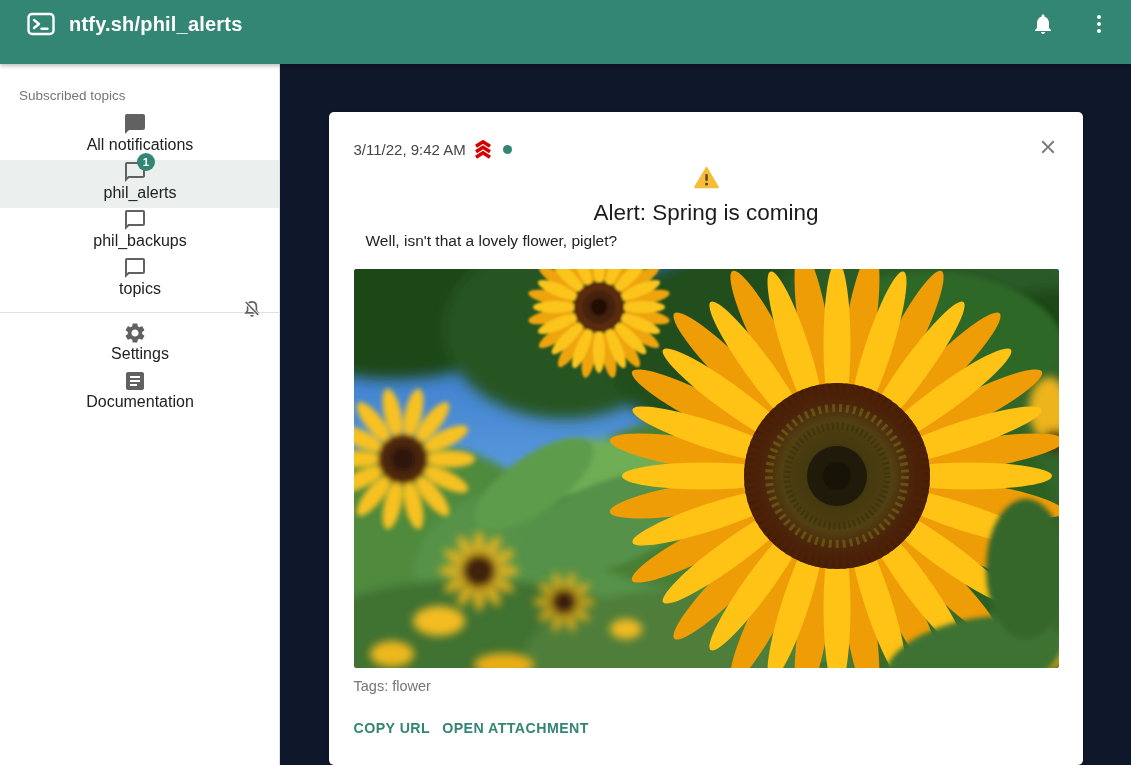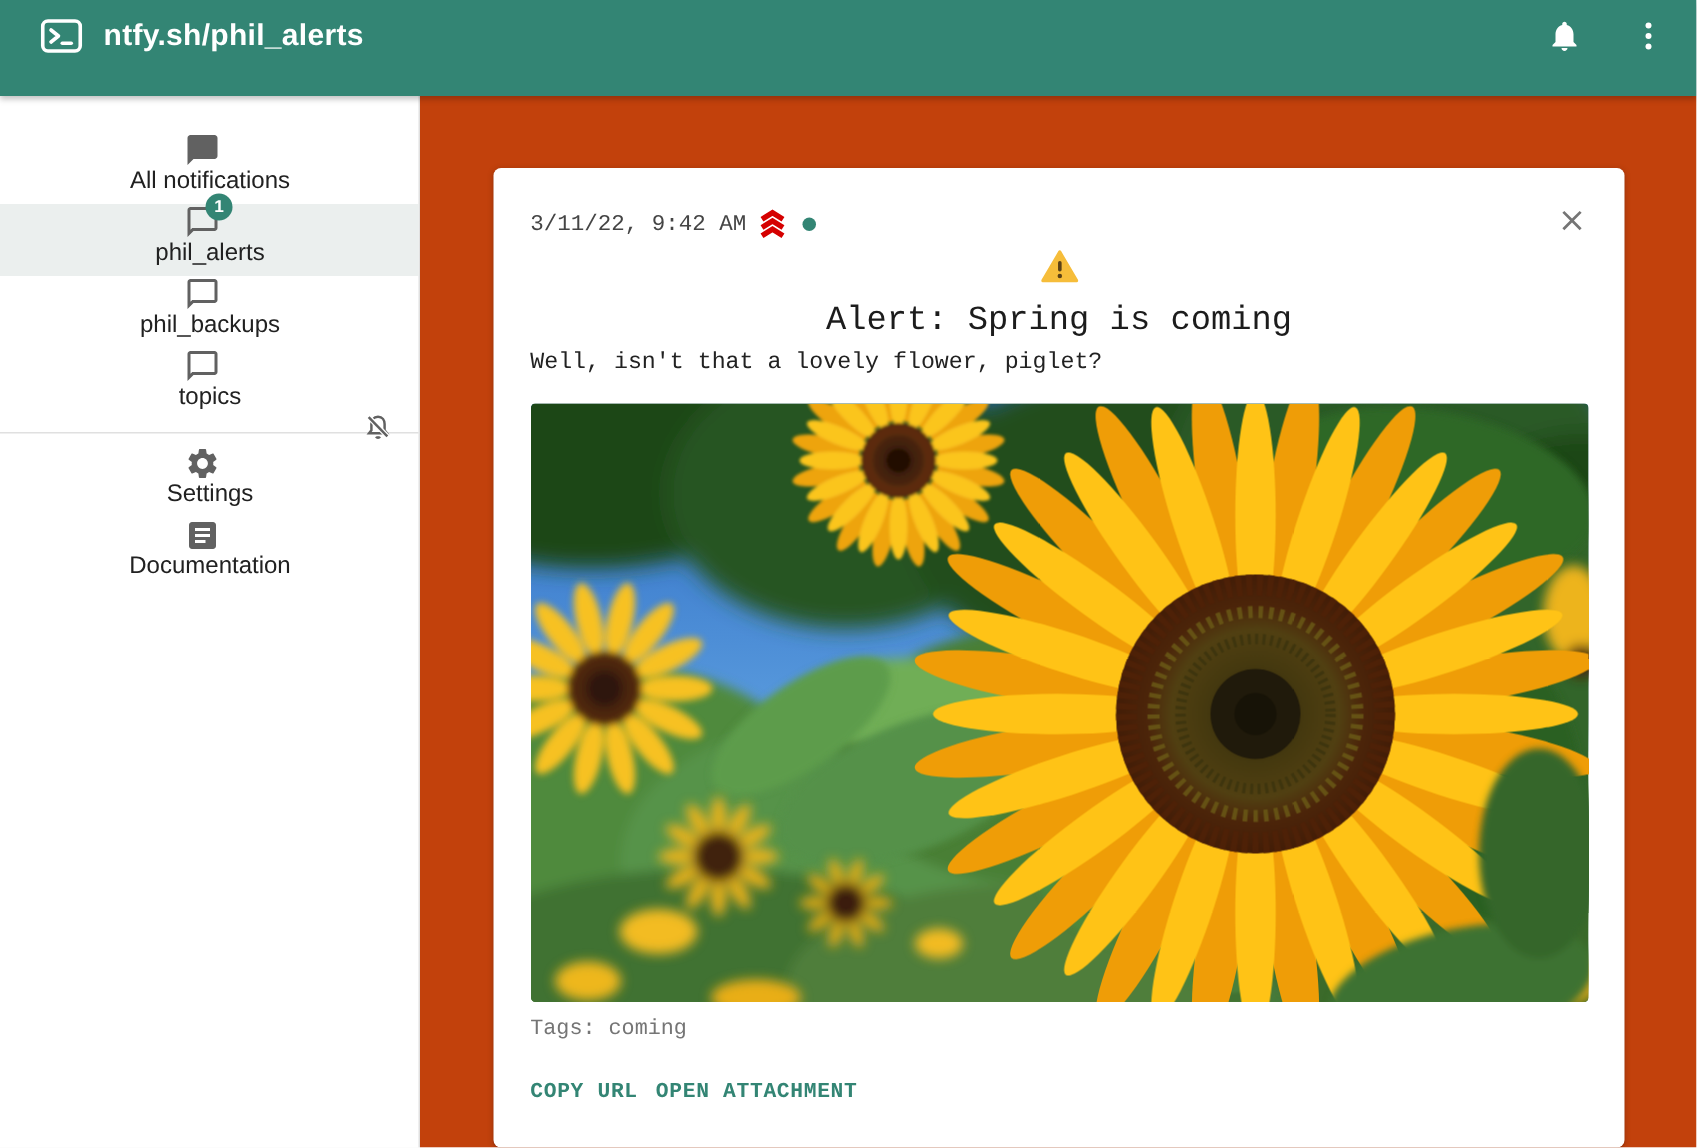--- a/index.html
+++ b/index.html
@@ -40,37 +40,37 @@
   .sicon svg { display:block; }
   .badge {
     position:absolute; top:-7px; right:-8px; width:18px; height:18px;
     border-radius:50%; background:#338574; color:#fff; font-size:11.5px;
     display:flex; align-items:center; justify-content:center; font-weight:bold;
   }
   .row-right { margin-left:auto; width:22px; height:22px; }
   .divider { height:1px; background:#e0e0e0; margin:8px 0; }
 
   
-  main { flex:1; background:#c2410c; overflow:hidden;font-family:Liberation Mono, monospace; }
+  main { flex:1; background:#0f172a; overflow:hidden; }
   .card {
     width:754px; margin:48px auto 0; background:#fff; border-radius:5px;
     box-shadow:0 1px 4px rgba(0,0,0,.18), 0 1px 1px rgba(0,0,0,.1);
     padding:28px 24px 10px 25px; position:relative;
   }
   .close-btn {
     position:absolute; top:22px; right:22px; width:26px; height:26px;
     background:none; border:none; padding:2px; cursor:pointer;
   }
   .meta-row { display:flex; align-items:center; gap:5px; font-size:15px; color:#454545; height:18px; }
   .prio { width:24px; height:20px; display:flex; }
   .dot { width:9px; height:9px; border-radius:50%; background:#338574; margin-left:3px; }
   .title-row { display:flex; align-items:center; gap:9px; margin:8px 0 6px;flex-direction:column; }
   .title-row .wicon { width:25px; height:23px; flex:0 0 25px; }
   .title-text { font-size:22.5px; font-weight:normal; color:#1c1c1c; }
-  .body-text { font-size:15.5px; color:#222; margin:0 0 19px; }
+  .body-text { font-size:15.5px; color:#222; margin:0 12px 19px; }
   .attachment { width:705px; height:399px; border-radius:3px; overflow:hidden; cursor:pointer; }
   .attachment svg { display:block; }
   .tags { margin-top:10px; font-size:14.5px; color:#757575; height:17px; }
   .actions { margin-top:16px; display:flex; gap:12px; padding-bottom:10px; }
   .action-btn {
     background:none; border:none; padding:9px 0; cursor:pointer;
     color:#338574; font-family:inherit; font-size:14.2px; font-weight:bold; letter-spacing:.45px;
   }
 </style>
 </head>
@@ -99,20 +99,21 @@
             <circle cx="12" cy="12" r="2"></circle>
             <circle cx="12" cy="19" r="2"></circle>
         </svg>
       </button>
     </div>
   </header>
 
   <div class="shell">
 
     <aside>
+      <div class="section-label">Subscribed topics</div>
 
       <nav>
         <div class="srow">
           <span class="sicon">
             <svg viewBox="0 0 24 24" width="24" height="24" fill="#616161">
               <path d="M20 2H4c-1.1 0-2 .9-2 2v18l4-4h14c1.1 0 2-.9 2-2V4c0-1.1-.9-2-2-2z"></path>
             </svg>
           </span>
           <span>All notifications</span>
         </div>
@@ -438,21 +439,21 @@
               <circle r="14" fill="#171307"></circle>
             </g>
 
             <g filter="url(#b2)">
               <ellipse cx="620" cy="390" rx="90" ry="40" fill="#3c7230" transform="rotate(-12 620 390)"></ellipse>
               <ellipse cx="672" cy="300" rx="40" ry="70" fill="#35662a"></ellipse>
             </g>
           </svg>
         </div>
 
-        <div class="tags">Tags: coming</div>
+        <div class="tags">Tags: flower</div>
 
         <div class="actions">
           <button class="action-btn">COPY URL</button>
           <button class="action-btn">OPEN ATTACHMENT</button>
         </div>
 
       </section>
     </main>
   </div>
 </div>

